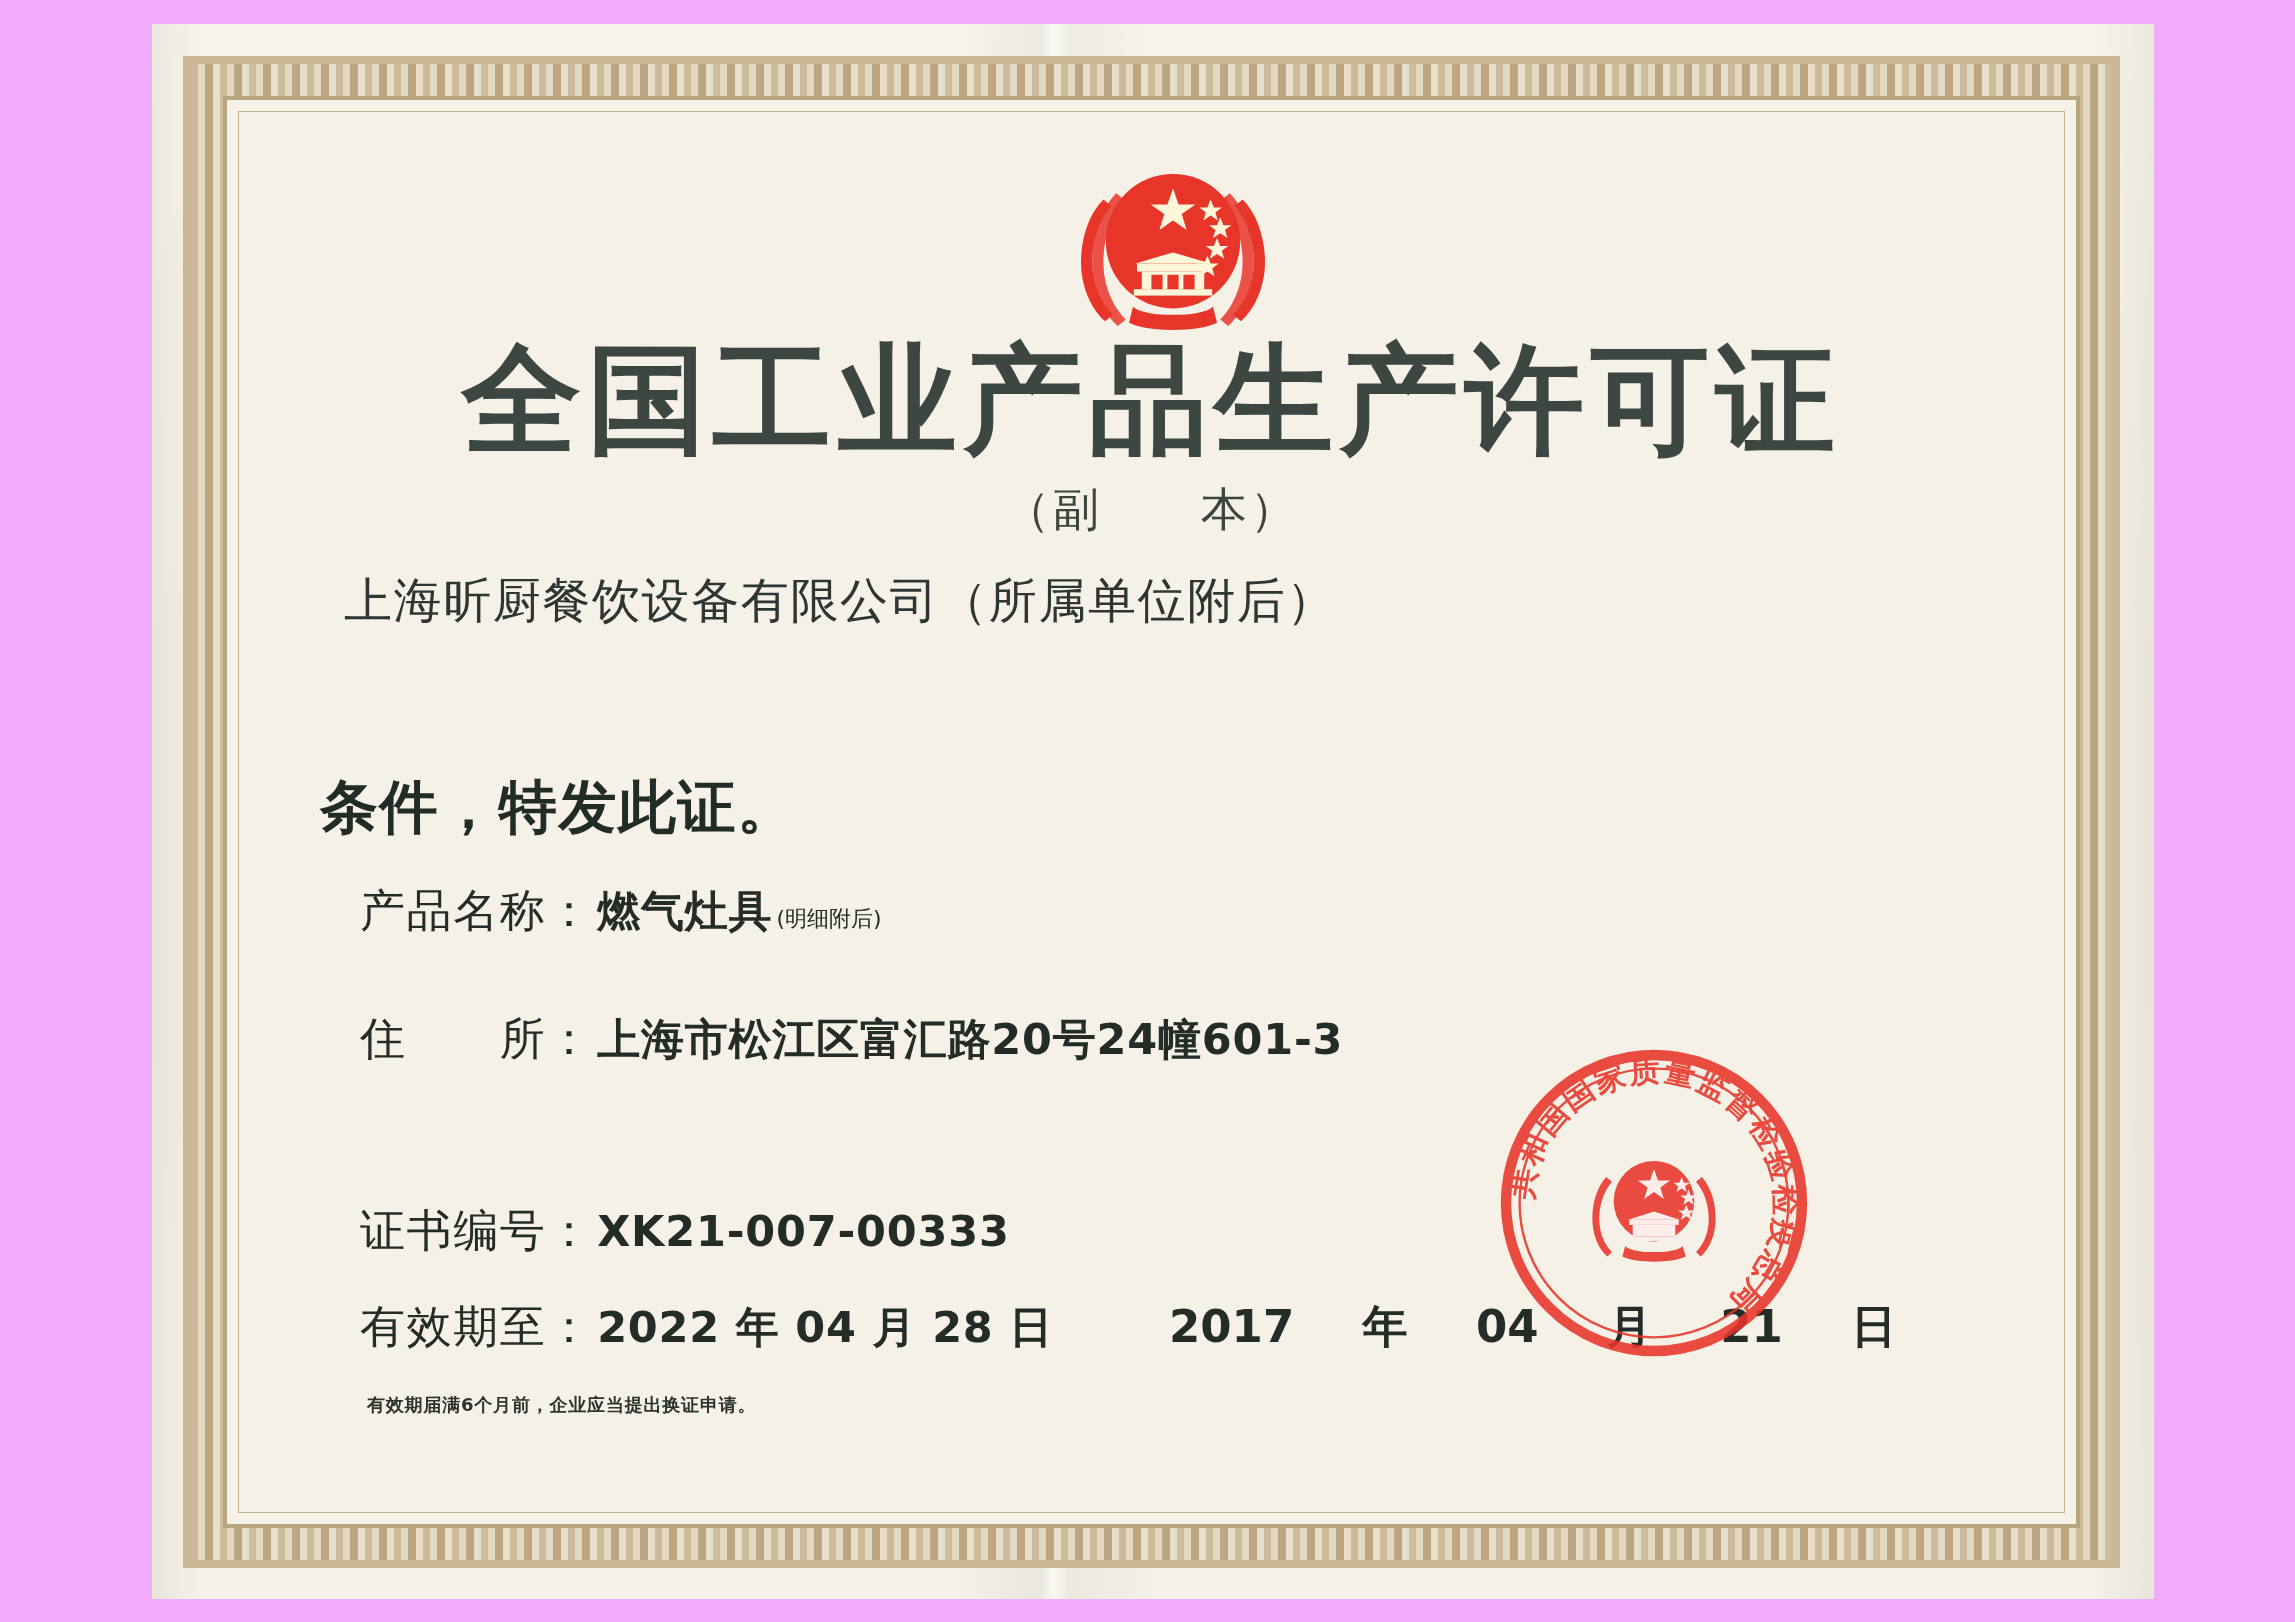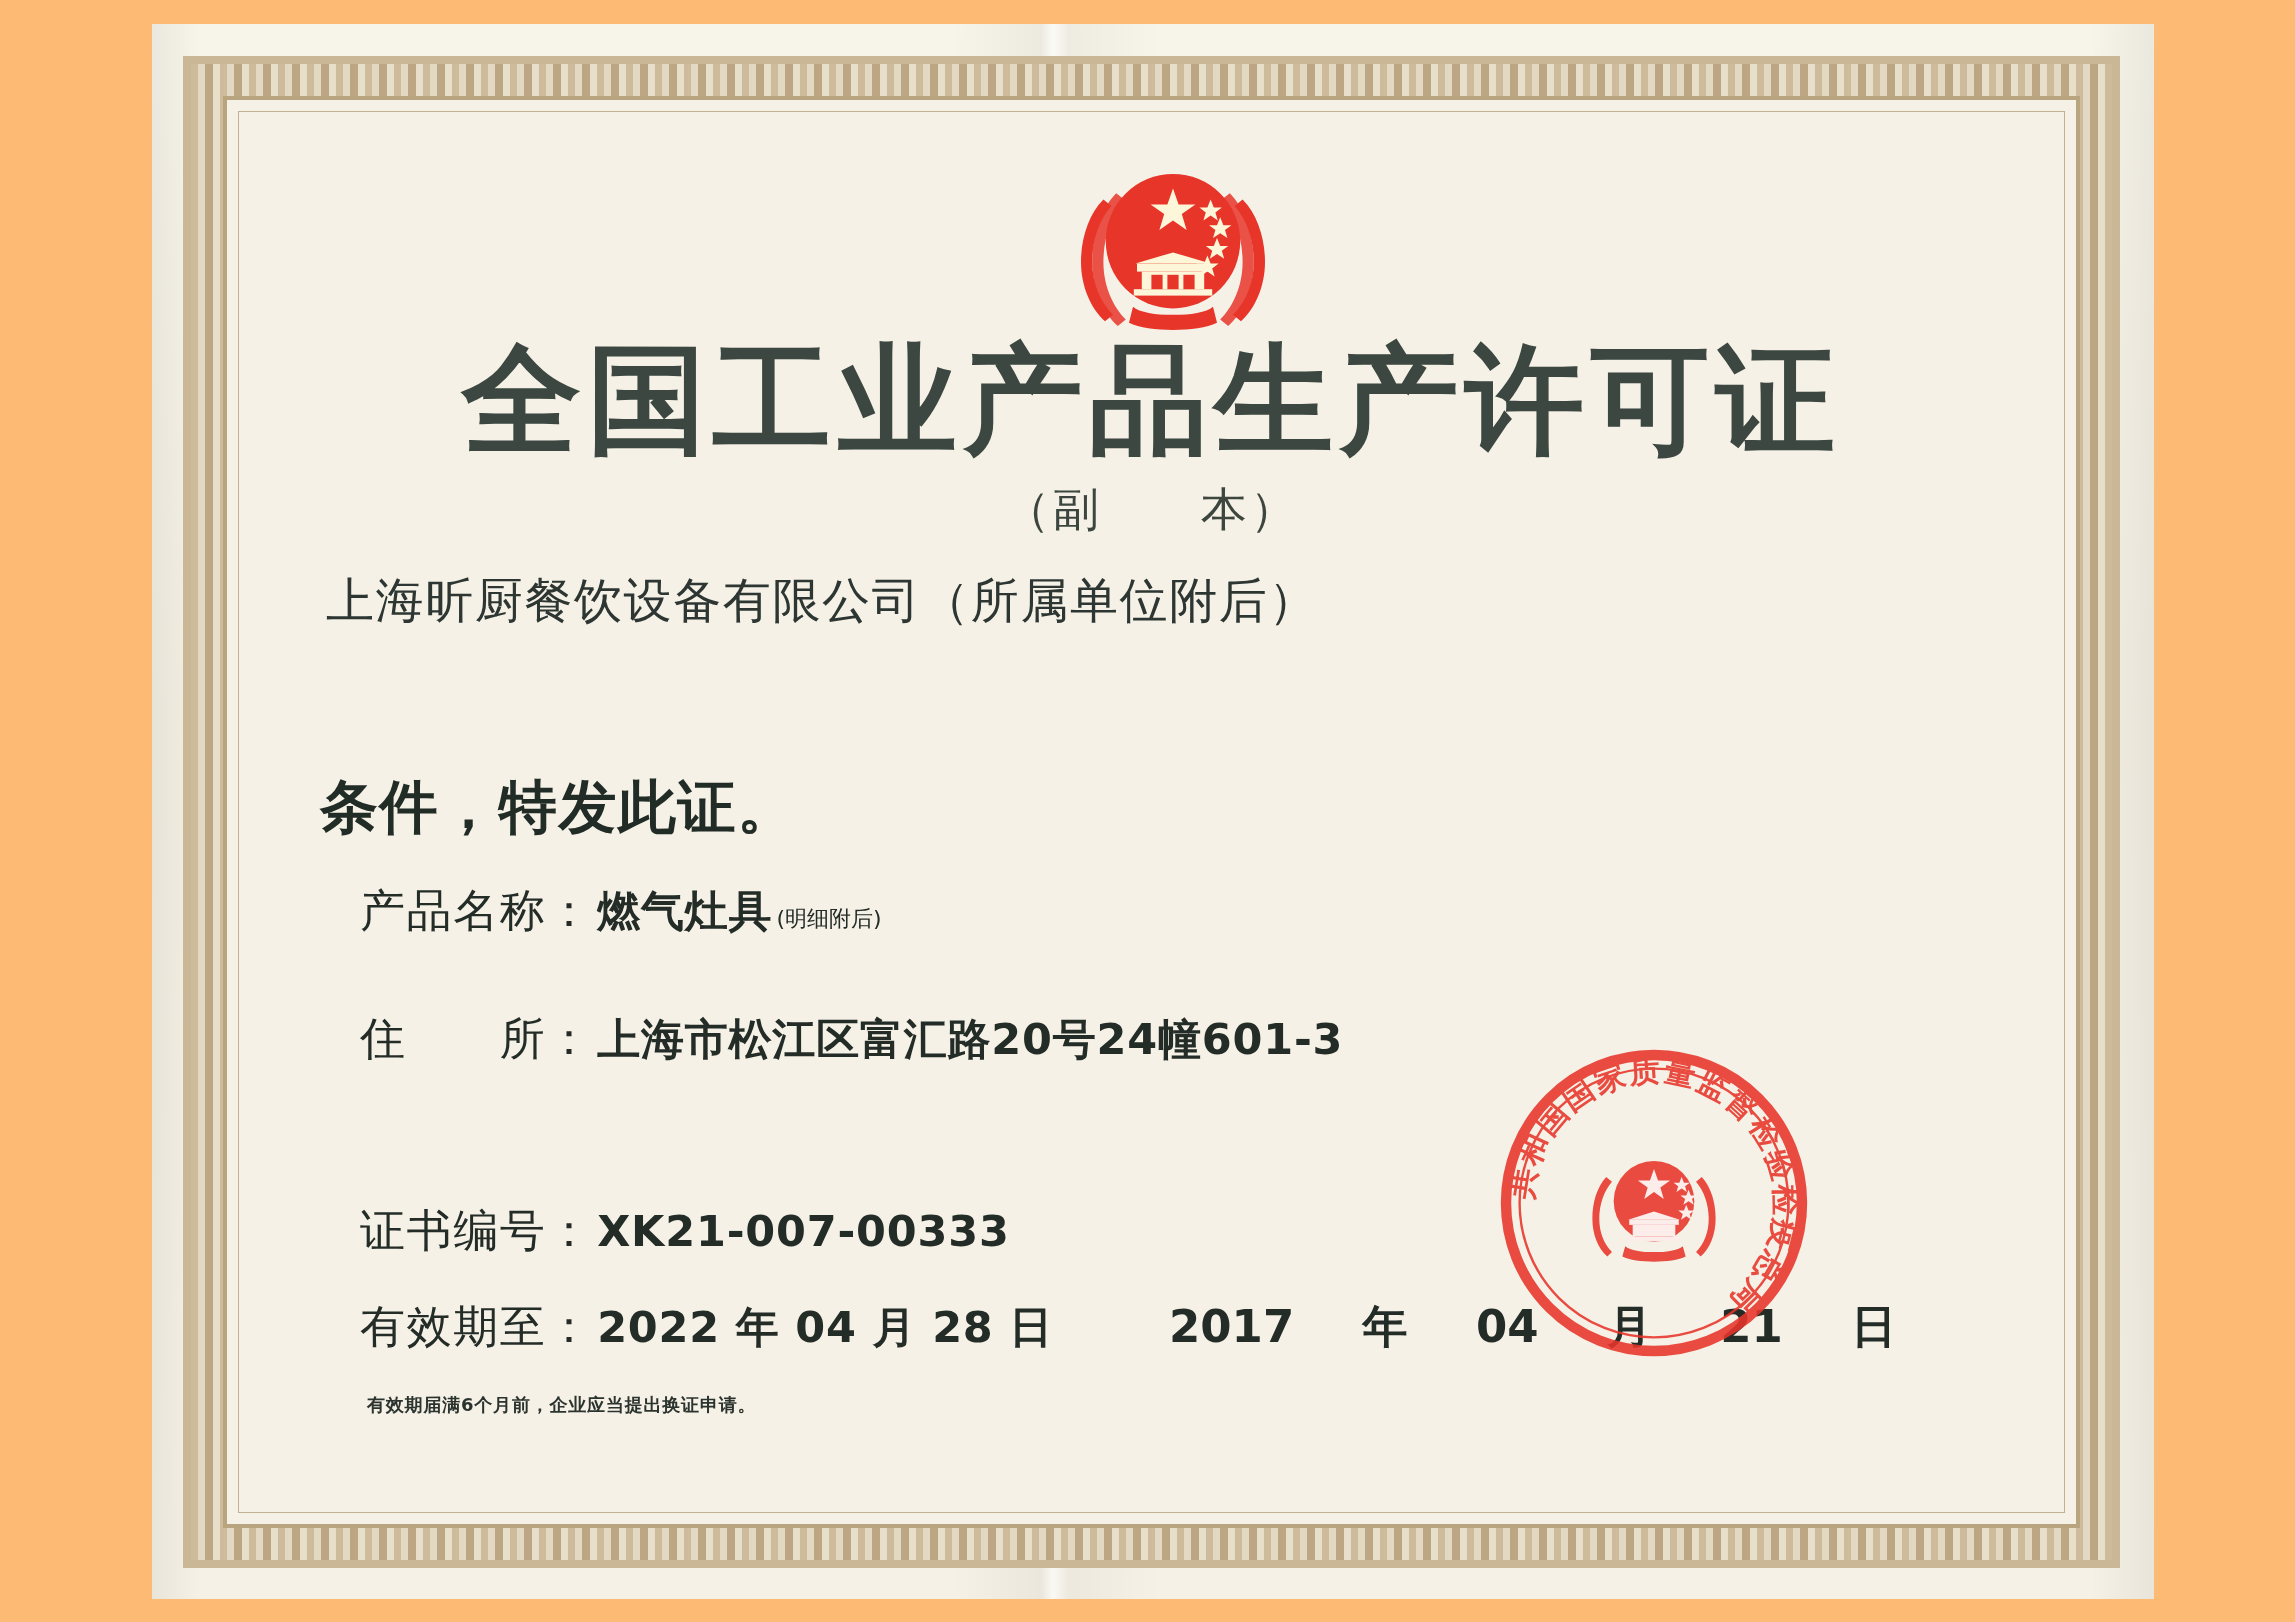--- a/index.html
+++ b/index.html
@@ -12,21 +12,21 @@
     height: 1623px;
     font-family: "DejaVu Sans", "Liberation Sans", sans-serif;
     overflow: hidden;
   }
 
   
   #certificate-page {
     position: relative;
     width: 2295px;
     height: 1623px;
-    background: #fdba74;
+    background: #f0abfc;
   }
 
   
   #paper-field {
     position: absolute;
     left: 152px;
     top: 24px;
     width: 2002px;
     height: 1575px;
     background:
@@ -123,21 +123,21 @@
     text-align: center;
     font-size: 46px;
     letter-spacing: 3.2px;
     color: #3c463f;
     white-space: nowrap;
   }
 
   
   #company-line {
     position: absolute;
-    left: 78px;
+    left: 96px;
     top: 449px;
     font-size: 48px;
     letter-spacing: 1.6px;
     color: #2d3632;
     white-space: nowrap;
   }
 
   
   .statement {
     position: absolute;

